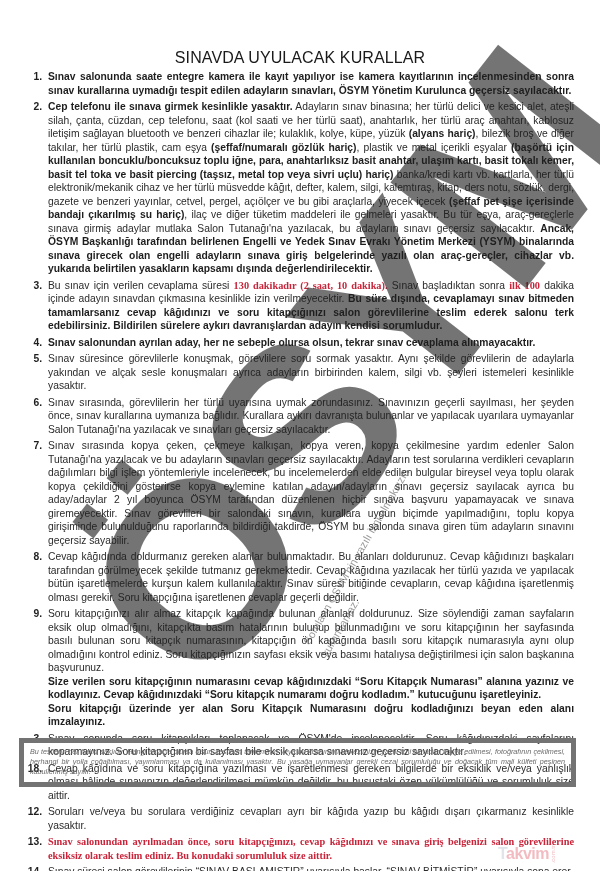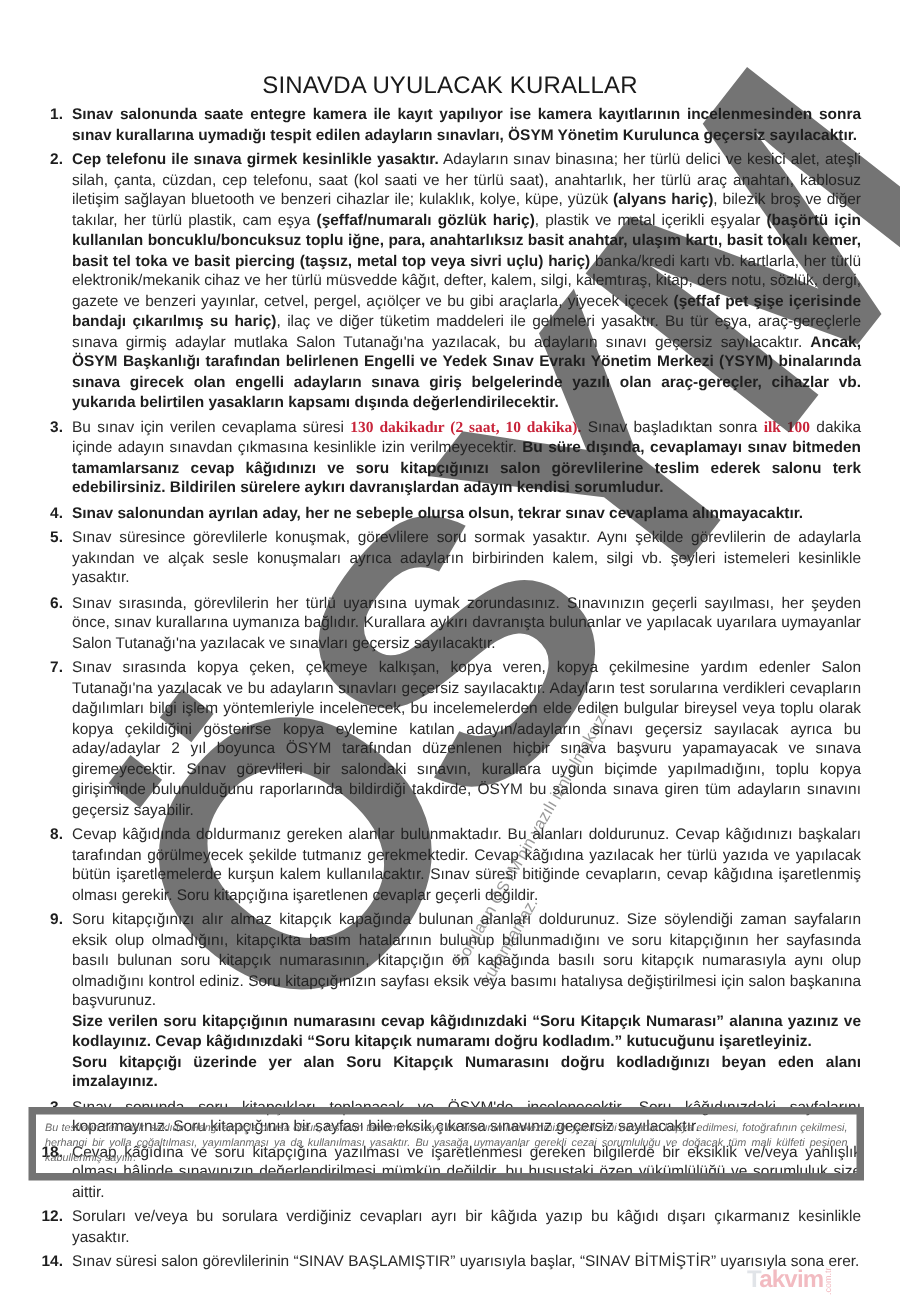--- a/index.html
+++ b/index.html
@@ -101,20 +101,24 @@
       </li>
       <li class="rule">
         <span class="num">18.</span>
         <span class="body"><span>Cevap kâğıdına ve soru kitapçığına yazılması ve işaretlenmesi gereken bilgilerde bir eksiklik ve/veya yanlışlık olması hâlinde sınavınızın değerlendirilmesi mümkün değildir, bu husustaki özen yükümlülüğü ve sorumluluk size aittir.</span></span>
       </li>
       <li class="rule">
         <span class="num">12.</span>
         <span class="body"><span>Soruları ve/veya bu sorulara verdiğiniz cevapları ayrı bir kâğıda yazıp bu kâğıdı dışarı çıkarmanız kesinlikle yasaktır.</span></span>
       </li>
       <li class="rule">
+        <span class="num">13.</span>
+        <span class="body"><span class="r">Sınav salonundan ayrılmadan önce, soru kitapçığınızı, cevap kâğıdınızı ve sınava giriş belgenizi salon görevlilerine eksiksiz olarak teslim ediniz. Bu konudaki sorumluluk size aittir.</span></span>
+      </li>
+      <li class="rule">
         <span class="num">14.</span>
         <span class="body"><span>Sınav süresi salon görevlilerinin “SINAV BAŞLAMIŞTIR” uyarısıyla başlar, “SINAV BİTMİŞTİR” uyarısıyla sona erer.</span></span>
       </li>
     </ol>
 
   <div class="disclaimer">Bu testlerin her hakkı saklıdır. Hangi amaçla olursa olsun, testlerin tamamının veya bir kısmının Merkezimizin yazılı izni olmadan kopya edilmesi, fotoğrafının çekilmesi, herhangi bir yolla çoğaltılması, yayımlanması ya da kullanılması yasaktır. Bu yasağa uymayanlar gerekli cezai sorumluluğu ve doğacak tüm mali külfeti peşinen kabullenmiş sayılır.</div>
 
   <div class="wm-big">ÖSYM</div>
 
   <div class="wm-small" style="left:300px; top:640px;">Soruların ÖSYM'nin yazılı izni olmaksızın</div>

